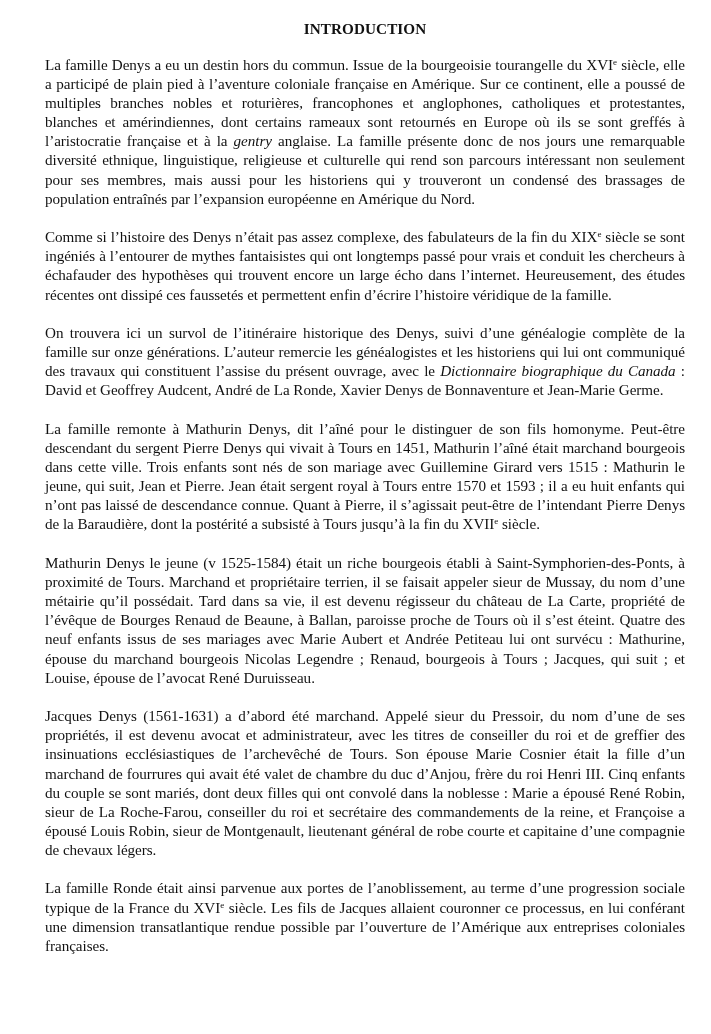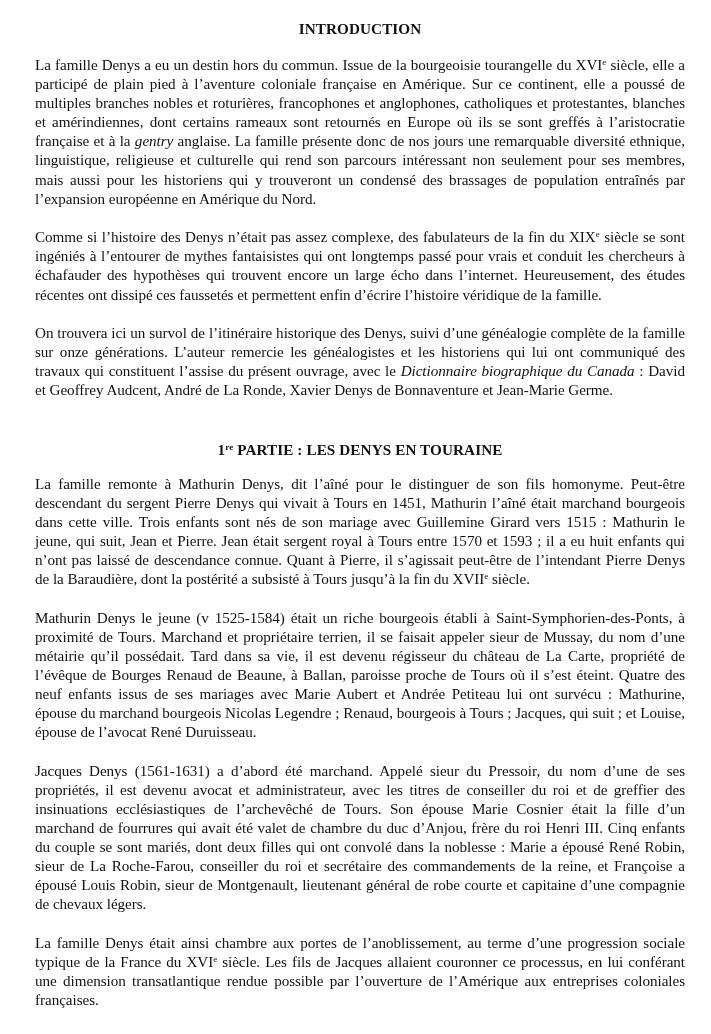--- a/index.html
+++ b/index.html
@@ -12,21 +12,21 @@
       height: 1034px;
       overflow: hidden;
       font-family: "Liberation Serif", "DejaVu Serif", serif;
       color: #111111;
     }
     .page {
       position: relative;
       width: 711px;
       height: 1034px;
       box-sizing: border-box;
-      padding: 19px 26px 0 35px;
+      padding: 19px 26px 0 45px;
     }
     h1.section-title {
       font-family: "Liberation Serif", serif;
       font-size: 15.2px;
       font-weight: bold;
       text-align: center;
       margin: 0 0 17px 0;
       line-height: 19px;
       letter-spacing: 0.1px;
     }
@@ -54,24 +54,23 @@
 <div class="page">
 
   <h1 class="section-title">INTRODUCTION</h1>
 
   <p class="para"><span>La famille Denys a eu un destin hors du commun. Issue de la bourgeoisie tourangelle du XVI</span><sup>e</sup><span> siècle, elle a participé de plain pied à l’aventure coloniale française en Amérique. Sur ce continent, elle a poussé de multiples branches nobles et roturières, francophones et anglophones, catholiques et protestantes, blanches et amérindiennes, dont certains rameaux sont retournés en Europe où ils se sont greffés à l’aristocratie française et à la </span><em>gentry</em><span> anglaise. La famille présente donc de nos jours une remarquable diversité ethnique, linguistique, religieuse et culturelle qui rend son parcours intéressant non seulement pour ses membres, mais aussi pour les historiens qui y trouveront un condensé des brassages de population entraînés par l’expansion européenne en Amérique du Nord.</span></p>
 
   <p class="para"><span>Comme si l’histoire des Denys n’était pas assez complexe, des fabulateurs de la fin du XIX</span><sup>e</sup><span> siècle se sont ingéniés à l’entourer de mythes fantaisistes qui ont longtemps passé pour vrais et conduit les chercheurs à échafauder des hypothèses qui trouvent encore un large écho dans l’internet. Heureusement, des études récentes ont dissipé ces faussetés et permettent enfin d’écrire l’histoire véridique de la famille.</span></p>
 
   <p class="para"><span>On trouvera ici un survol de l’itinéraire historique des Denys, suivi d’une généalogie complète de la famille sur onze générations. L’auteur remercie les généalogistes et les historiens qui lui ont communiqué des travaux qui constituent l’assise du présent ouvrage, avec le </span><em>Dictionnaire biographique du Canada</em><span> : David et Geoffrey Audcent, André de La Ronde, Xavier Denys de Bonnaventure et Jean-Marie Germe.</span></p>
 
-  <h1 class="section-title part"><span>1</span><sup>re</sup><span> PARTIE : LES DENYS EN TOURAINE</span></h1>
 
 
   <p class="para"><span>La famille remonte à Mathurin Denys, dit l’aîné pour le distinguer de son fils homonyme. Peut-être descendant du sergent Pierre Denys qui vivait à Tours en 1451, Mathurin l’aîné était marchand bourgeois dans cette ville. Trois enfants sont nés de son mariage avec Guillemine Girard vers 1515 : Mathurin le jeune, qui suit, Jean et Pierre. Jean était sergent royal à Tours entre 1570 et 1593 ; il a eu huit enfants qui n’ont pas laissé de descendance connue. Quant à Pierre, il s’agissait peut-être de l’intendant Pierre Denys de la Baraudière, dont la postérité a subsisté à Tours jusqu’à la fin du XVII</span><sup>e</sup><span> siècle.</span></p>
 
   <p class="para">Mathurin Denys le jeune (v 1525-1584) était un riche bourgeois établi à Saint-Symphorien-des-Ponts, à proximité de Tours. Marchand et propriétaire terrien, il se faisait appeler sieur de Mussay, du nom d’une métairie qu’il possédait. Tard dans sa vie, il est devenu régisseur du château de La Carte, propriété de l’évêque de Bourges Renaud de Beaune, à Ballan, paroisse proche de Tours où il s’est éteint. Quatre des neuf enfants issus de ses mariages avec Marie Aubert et Andrée Petiteau lui ont survécu : Mathurine, épouse du marchand bourgeois Nicolas Legendre ; Renaud, bourgeois à Tours ; Jacques, qui suit ; et Louise, épouse de l’avocat René Duruisseau.</p>
 
   <p class="para">Jacques Denys (1561-1631) a d’abord été marchand. Appelé sieur du Pressoir, du nom d’une de ses propriétés, il est devenu avocat et administrateur, avec les titres de conseiller du roi et de greffier des insinuations ecclésiastiques de l’archevêché de Tours. Son épouse Marie Cosnier était la fille d’un marchand de fourrures qui avait été valet de chambre du duc d’Anjou, frère du roi Henri III. Cinq enfants du couple se sont mariés, dont deux filles qui ont convolé dans la noblesse : Marie a épousé René Robin, sieur de La Roche-Farou, conseiller du roi et secrétaire des commandements de la reine, et Françoise a épousé Louis Robin, sieur de Montgenault, lieutenant général de robe courte et capitaine d’une compagnie de chevaux légers.</p>
 
-  <p class="para"><span>La famille Denys était ainsi chambre aux portes de l’anoblissement, au terme d’une progression sociale typique de la France du XVI</span><sup>e</sup><span> siècle. Les fils de Jacques allaient couronner ce processus, en lui conférant une dimension transatlantique rendue possible par l’ouverture de l’Amérique aux entreprises coloniales françaises.</span></p>
+  <p class="para"><span>La famille Ronde était ainsi parvenue aux portes de l’anoblissement, au terme d’une progression sociale typique de la France du XVI</span><sup>e</sup><span> siècle. Les fils de Jacques allaient couronner ce processus, en lui conférant une dimension transatlantique rendue possible par l’ouverture de l’Amérique aux entreprises coloniales françaises.</span></p>
 
 </div>
 
 </body></html>

